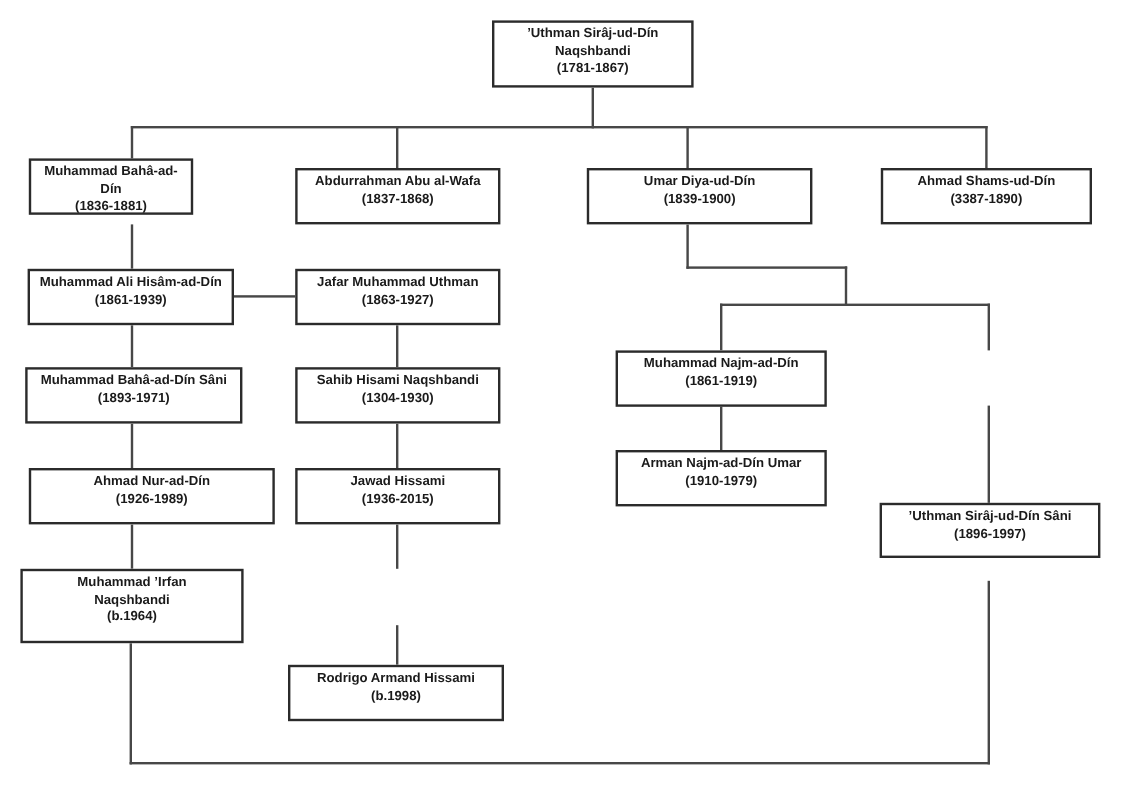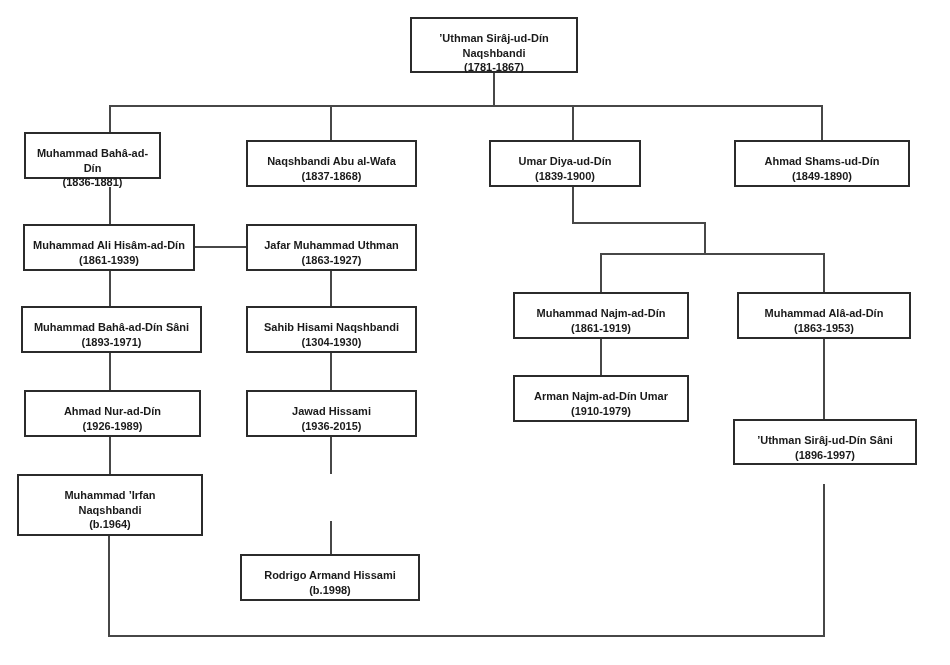--- a/index.html
+++ b/index.html
@@ -4,23 +4,23 @@
 <style>
   html,body{margin:0;padding:0;background:#ffffff;}
   #canvas{
     position:relative;width:950px;height:665px;background:#ffffff;
     font-family:"Liberation Sans","DejaVu Sans",sans-serif;
     overflow:hidden;
   }
   .node{
     position:absolute;box-sizing:border-box;
     border:2px solid #2b2b2b;background:#ffffff;
-    display:flex;flex-direction:column;align-items:center;justify-content:space-between;
+    display:flex;flex-direction:column;align-items:center;justify-content:flex-start;
     text-align:center;color:#1a1a1a;font-weight:bold;font-size:11px;line-height:1.32;
-    padding:12px 3px;
+    padding:2px 3px;
   }
   .node .nm{max-width:100%;}
   .node .nm.narrow{max-width:118px;}
   .line{position:absolute;background:#474747;}
   .v{width:2px;}
   .h{height:2px;}
 </style>
 </head>
 <body>
 
@@ -60,32 +60,32 @@
     <div class="nm">’Uthman Sirâj-ud-Dín Naqshbandi</div>
     <div class="yr">(1781-1867)</div>
   </div>
 
   <div class="node" style="left:24px;top:132px;width:137px;height:47px">
     <div class="nm">Muhammad Bahâ-ad-Dín</div>
     <div class="yr">(1836-1881)</div>
   </div>
 
   <div class="node" style="left:246px;top:140px;width:171px;height:47px">
-    <div class="nm">Naqshbandi Abu al-Wafa</div>
+    <div class="nm">Abdurrahman Abu al-Wafa</div>
     <div class="yr">(1837-1868)</div>
   </div>
 
-  <div class="node" style="left:489px;top:140px;width:152px;height:47px">
+  <div class="node" style="left:489px;top:140px;width:188px;height:47px">
     <div class="nm">Umar Diya-ud-Dín</div>
     <div class="yr">(1839-1900)</div>
   </div>
 
   <div class="node" style="left:734px;top:140px;width:176px;height:47px">
     <div class="nm">Ahmad Shams-ud-Dín</div>
-    <div class="yr">(1849-1890)</div>
+    <div class="yr">(3387-1890)</div>
   </div>
 
   <div class="node" style="left:23px;top:224px;width:172px;height:47px">
     <div class="nm">Muhammad Ali Hisâm-ad-Dín</div>
     <div class="yr">(1861-1939)</div>
   </div>
 
   <div class="node" style="left:246px;top:224px;width:171px;height:47px">
     <div class="nm">Jafar Muhammad Uthman</div>
     <div class="yr">(1863-1927)</div>
@@ -99,26 +99,22 @@
   <div class="node" style="left:246px;top:306px;width:171px;height:47px">
     <div class="nm">Sahib Hisami Naqshbandi</div>
     <div class="yr">(1304-1930)</div>
   </div>
 
   <div class="node" style="left:513px;top:292px;width:176px;height:47px">
     <div class="nm">Muhammad Najm-ad-Dín</div>
     <div class="yr">(1861-1919)</div>
   </div>
 
-  <div class="node" style="left:737px;top:292px;width:174px;height:47px">
-    <div class="nm">Muhammad Alâ-ad-Dín</div>
-    <div class="yr">(1863-1953)</div>
-  </div>
 
-  <div class="node" style="left:24px;top:390px;width:177px;height:47px">
+  <div class="node" style="left:24px;top:390px;width:205px;height:47px">
     <div class="nm">Ahmad Nur-ad-Dín</div>
     <div class="yr">(1926-1989)</div>
   </div>
 
   <div class="node" style="left:246px;top:390px;width:171px;height:47px">
     <div class="nm">Jawad Hissami</div>
     <div class="yr">(1936-2015)</div>
   </div>
 
   <div class="node" style="left:513px;top:375px;width:176px;height:47px">

